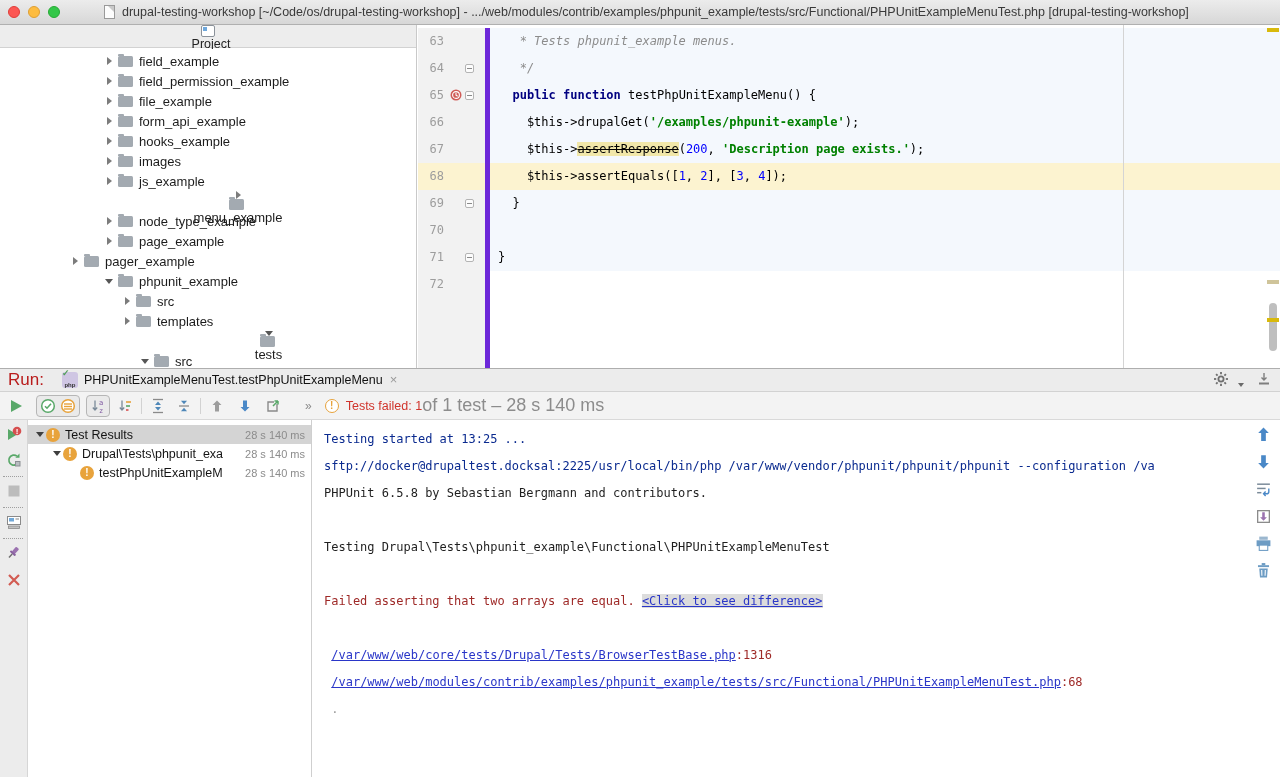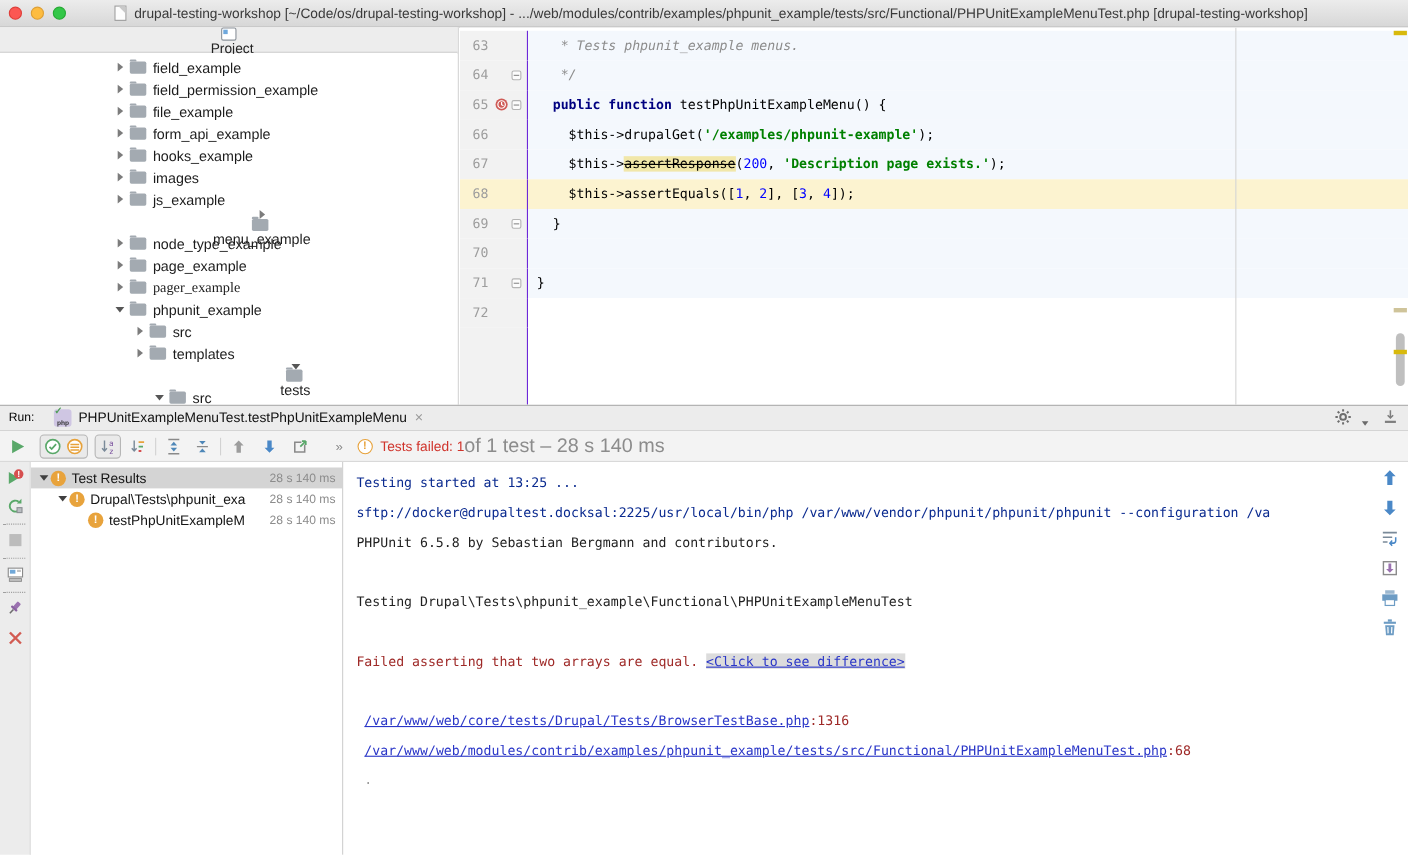--- a/index.html
+++ b/index.html
@@ -35,21 +35,21 @@
   .tri.right::before{content:"";border-left:5px solid #7c7c7c;border-top:4px solid transparent;border-bottom:4px solid transparent;}
   .tri.down::before{content:"";border-top:5px solid #565656;border-left:4px solid transparent;border-right:4px solid transparent;}
   .tri-spacer{display:inline-block;width:12px;flex:none;}
   .folder-icon{width:15px;height:11px;background:#a3aab1;border-radius:1.5px;margin:0 6px 0 3px;position:relative;flex:none;}
   .folder-icon::before{content:"";position:absolute;top:-2px;left:0;width:6px;height:2px;background:#a3aab1;border-radius:1px 1px 0 0;}
   .tree-label{color:#1c1c1c;font-size:13px;}
   
   .editor{position:absolute;left:418px;top:25px;right:0;height:343px;background:#fff;overflow:hidden;}
   .ed-lines{padding-top:3px;}
   .ed-row{display:flex;height:27px;align-items:stretch;font-family:"DejaVu Sans Mono",monospace;font-size:12px;}
-  .gutter{display:flex;width:62px;flex:none;background:#f2f2f2;border-right:1px solid #6d28d9;}
+  .gutter{display:flex;width:72px;flex:none;background:#f2f2f2;border-right:5px solid #6d28d9;}
   .ln{width:30px;padding-right:4px;text-align:right;color:#9d9d9d;line-height:27px;}
   .gut{width:29px;position:relative;}
   .fold-box{position:absolute;right:3px;top:9px;width:9px;height:9px;border:1px solid #b4b4b4;border-radius:2px;background:#fcfcfc;}
   .fold-box::after{content:"";position:absolute;left:1px;right:1px;top:3px;height:1px;background:#8a8a8a;}
   .clock{position:absolute;left:2px;top:7px;width:12px;height:12px;}
   .code{flex:1;padding-left:8px;background:#f4f8fd;line-height:27px;white-space:pre;}
   .ed-row.plainrow .code{background:#fff;}
   .ed-row.cur .code,.ed-row.cur .gutter{background:#fcf3d0;}
   .kw{color:#000080;font-weight:bold;}
   .str{color:#008000;font-weight:bold;}
@@ -57,21 +57,21 @@
   .cmt{color:#8c8c8c;font-style:italic;}
   .plain{color:#000;}
   .dep{color:#000;text-decoration:line-through;background:#f1e7a9;}
   .margin-line{position:absolute;left:705px;top:0;bottom:0;width:1px;background:#d4d4d4;}
   .stripe{position:absolute;right:0;top:0;width:16px;bottom:0;}
   .stripe .mark{position:absolute;right:1px;width:12px;height:4px;}
   .stripe .thumb{position:absolute;right:3px;top:278px;width:8px;height:48px;background:#a9a9a9;border-radius:4px;opacity:.75;}
   
   .runbar-tabs{position:absolute;left:0;top:368px;width:1280px;height:24px;background:#ececec;
     border-top:1px solid #aeaeae;border-bottom:1px solid #d2d2d2;display:flex;align-items:center;}
-  .run-label{margin-left:8px;color:#000000;font-size:11px;}
+  .run-label{margin-left:8px;color:#b91c1c;font-size:17px;}
   .run-tab{display:flex;align-items:center;margin-left:12px;height:100%;padding:0 6px;}
   .php-icon{width:16px;height:16px;background:#cfc6e3;border-radius:3px;position:relative;flex:none;
     font-size:6px;color:#333;display:flex;align-items:flex-end;justify-content:center;font-weight:bold;}
   .php-icon::before{content:"✓";position:absolute;top:-4px;left:0;color:#4f9e58;font-size:9px;font-weight:bold;}
   .run-tab-title{margin-left:6px;color:#111;font-size:12.5px;}
   .tab-close{margin-left:7px;color:#9a9a9a;font-size:13px;line-height:12px;}
   .panel-hdr-icons{position:absolute;right:8px;top:371px;display:flex;gap:12px;}
   
   .run-toolbar{position:absolute;left:0;top:392px;width:1280px;height:28px;background:#f3f3f3;
     border-bottom:1px solid #d9d9d9;display:flex;align-items:center;}
@@ -201,21 +201,21 @@
       <div class="tree-row" style="padding-left: 103px;">
         <span class="tri right"></span>
         <span class="folder-icon"></span>
         <span class="tree-label">node_type_example</span>
       </div>
       <div class="tree-row" style="padding-left: 103px;">
         <span class="tri right"></span>
         <span class="folder-icon"></span>
         <span class="tree-label">page_example</span>
       </div>
-      <div class="tree-row" style="padding-left: 103px; font-family: Liberation Serif, serif;">
+      <div class="tree-row" style="padding-left: 69px;">
         <span class="tri right"></span>
         <span class="folder-icon"></span>
         <span class="tree-label">pager_example</span>
       </div>
       <div class="tree-row" style="padding-left: 103px;">
         <span class="tri down"></span>
         <span class="folder-icon"></span>
         <span class="tree-label">phpunit_example</span>
       </div>
       <div class="tree-row" style="padding-left: 121px;">

